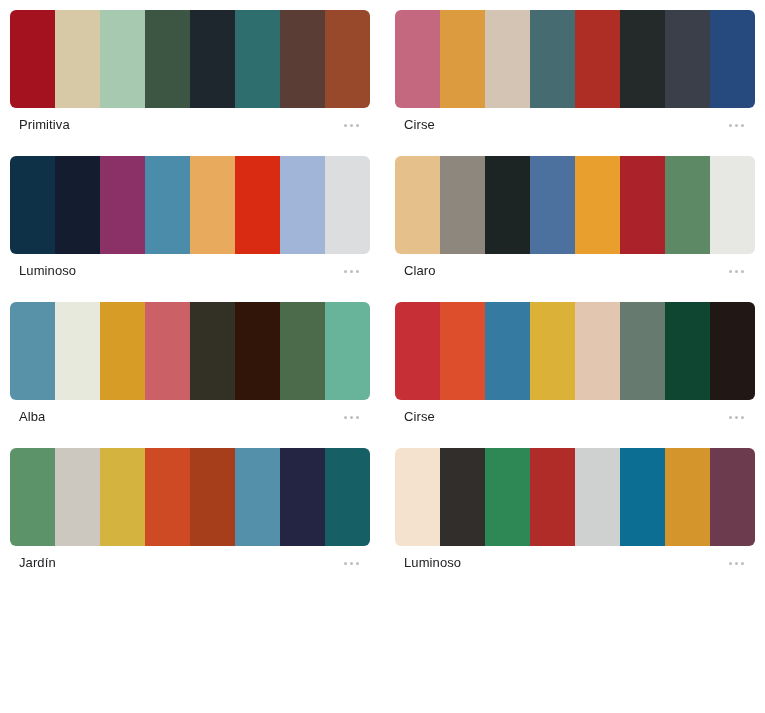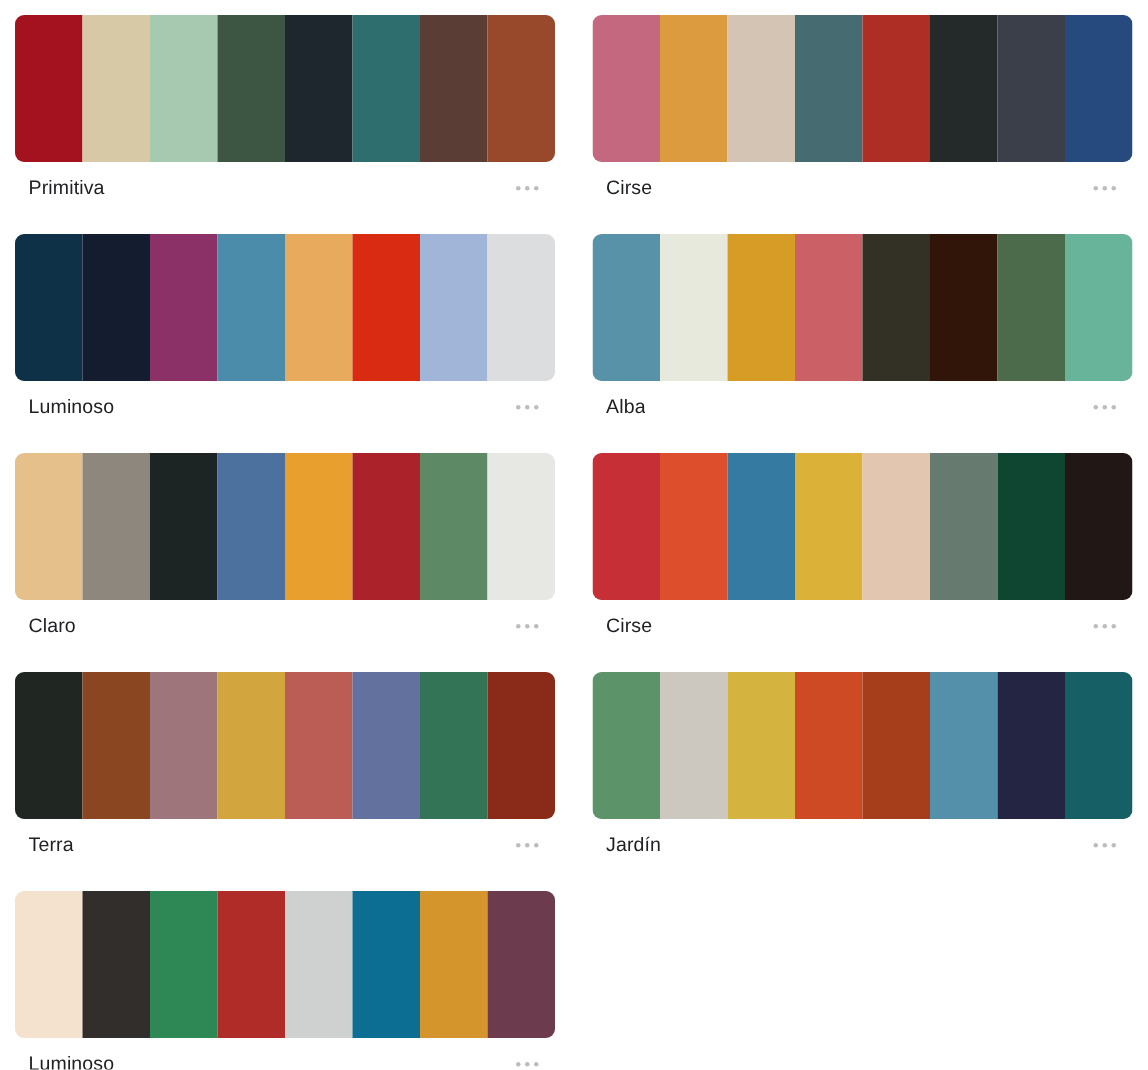--- a/index.html
+++ b/index.html
@@ -133,100 +133,80 @@
         <span class="palette-name">Luminoso</span>
         <div class="more-menu">
           <span class="dot" style="background: rgb(189, 189, 189);"></span>
           <span class="dot" style="background: rgb(189, 189, 189);"></span>
           <span class="dot" style="background: rgb(189, 189, 189);"></span>
         </div>
       </div>
     </div>
     <div class="palette-card">
       <div class="swatch-strip">
+        <div class="swatch" style="background: rgb(230, 192, 138);"></div>
+        <div class="swatch" style="background: rgb(142, 135, 126);"></div>
+        <div class="swatch" style="background: rgb(29, 37, 36);"></div>
+        <div class="swatch" style="background: rgb(77, 113, 158);"></div>
+        <div class="swatch" style="background: rgb(233, 159, 45);"></div>
+        <div class="swatch" style="background: rgb(171, 34, 43);"></div>
+        <div class="swatch" style="background: rgb(93, 138, 101);"></div>
+        <div class="swatch" style="background: rgb(231, 231, 227);"></div>
+      </div>
+      <div class="card-footer">
+        <span class="palette-name">Claro</span>
+        <div class="more-menu">
+          <span class="dot" style="background: rgb(189, 189, 189);"></span>
+          <span class="dot" style="background: rgb(189, 189, 189);"></span>
+          <span class="dot" style="background: rgb(189, 189, 189);"></span>
+        </div>
+      </div>
+    </div>
+    <div class="palette-card">
+      <div class="swatch-strip">
         <div class="swatch" style="background: rgb(88, 146, 169);"></div>
         <div class="swatch" style="background: rgb(232, 233, 221);"></div>
         <div class="swatch" style="background: rgb(215, 156, 38);"></div>
         <div class="swatch" style="background: rgb(204, 96, 103);"></div>
         <div class="swatch" style="background: rgb(51, 49, 37);"></div>
         <div class="swatch" style="background: rgb(49, 21, 8);"></div>
         <div class="swatch" style="background: rgb(76, 107, 75);"></div>
         <div class="swatch" style="background: rgb(104, 180, 155);"></div>
       </div>
       <div class="card-footer">
         <span class="palette-name">Alba</span>
         <div class="more-menu">
           <span class="dot" style="background: rgb(189, 189, 189);"></span>
           <span class="dot" style="background: rgb(189, 189, 189);"></span>
           <span class="dot" style="background: rgb(189, 189, 189);"></span>
         </div>
       </div>
     </div>
     <div class="palette-card">
       <div class="swatch-strip">
-        <div class="swatch" style="background: rgb(230, 192, 138);"></div>
-        <div class="swatch" style="background: rgb(142, 135, 126);"></div>
-        <div class="swatch" style="background: rgb(29, 37, 36);"></div>
-        <div class="swatch" style="background: rgb(77, 113, 158);"></div>
-        <div class="swatch" style="background: rgb(233, 159, 45);"></div>
-        <div class="swatch" style="background: rgb(171, 34, 43);"></div>
-        <div class="swatch" style="background: rgb(93, 138, 101);"></div>
-        <div class="swatch" style="background: rgb(231, 231, 227);"></div>
-      </div>
-      <div class="card-footer">
-        <span class="palette-name">Claro</span>
-        <div class="more-menu">
-          <span class="dot" style="background: rgb(189, 189, 189);"></span>
-          <span class="dot" style="background: rgb(189, 189, 189);"></span>
-          <span class="dot" style="background: rgb(189, 189, 189);"></span>
-        </div>
-      </div>
-    </div>
-    <div class="palette-card">
-      <div class="swatch-strip">
         <div class="swatch" style="background: rgb(198, 47, 53);"></div>
         <div class="swatch" style="background: rgb(221, 79, 44);"></div>
         <div class="swatch" style="background: rgb(53, 123, 161);"></div>
         <div class="swatch" style="background: rgb(219, 177, 55);"></div>
         <div class="swatch" style="background: rgb(227, 198, 176);"></div>
         <div class="swatch" style="background: rgb(103, 122, 111);"></div>
         <div class="swatch" style="background: rgb(14, 70, 49);"></div>
         <div class="swatch" style="background: rgb(33, 23, 20);"></div>
       </div>
       <div class="card-footer">
         <span class="palette-name">Cirse</span>
         <div class="more-menu">
           <span class="dot" style="background: rgb(189, 189, 189);"></span>
           <span class="dot" style="background: rgb(189, 189, 189);"></span>
           <span class="dot" style="background: rgb(189, 189, 189);"></span>
         </div>
       </div>
     </div>
     <div class="palette-card">
       <div class="swatch-strip">
-        <div class="swatch" style="background: rgb(32, 39, 34);"></div>
-        <div class="swatch" style="background: rgb(138, 70, 32);"></div>
-        <div class="swatch" style="background: rgb(157, 117, 122);"></div>
-        <div class="swatch" style="background: rgb(211, 165, 63);"></div>
-        <div class="swatch" style="background: rgb(187, 93, 85);"></div>
-        <div class="swatch" style="background: rgb(98, 113, 157);"></div>
-        <div class="swatch" style="background: rgb(51, 115, 86);"></div>
-        <div class="swatch" style="background: rgb(138, 42, 24);"></div>
-      </div>
-      <div class="card-footer">
-        <span class="palette-name">Terra</span>
-        <div class="more-menu">
-          <span class="dot" style="background: rgb(189, 189, 189);"></span>
-          <span class="dot" style="background: rgb(189, 189, 189);"></span>
-          <span class="dot" style="background: rgb(189, 189, 189);"></span>
-        </div>
-      </div>
-    </div>
-    <div class="palette-card">
-      <div class="swatch-strip">
         <div class="swatch" style="background: rgb(93, 147, 105);"></div>
         <div class="swatch" style="background: rgb(205, 200, 191);"></div>
         <div class="swatch" style="background: rgb(212, 179, 62);"></div>
         <div class="swatch" style="background: rgb(206, 74, 36);"></div>
         <div class="swatch" style="background: rgb(166, 62, 28);"></div>
         <div class="swatch" style="background: rgb(85, 144, 171);"></div>
         <div class="swatch" style="background: rgb(35, 37, 66);"></div>
         <div class="swatch" style="background: rgb(22, 96, 101);"></div>
       </div>
       <div class="card-footer">

